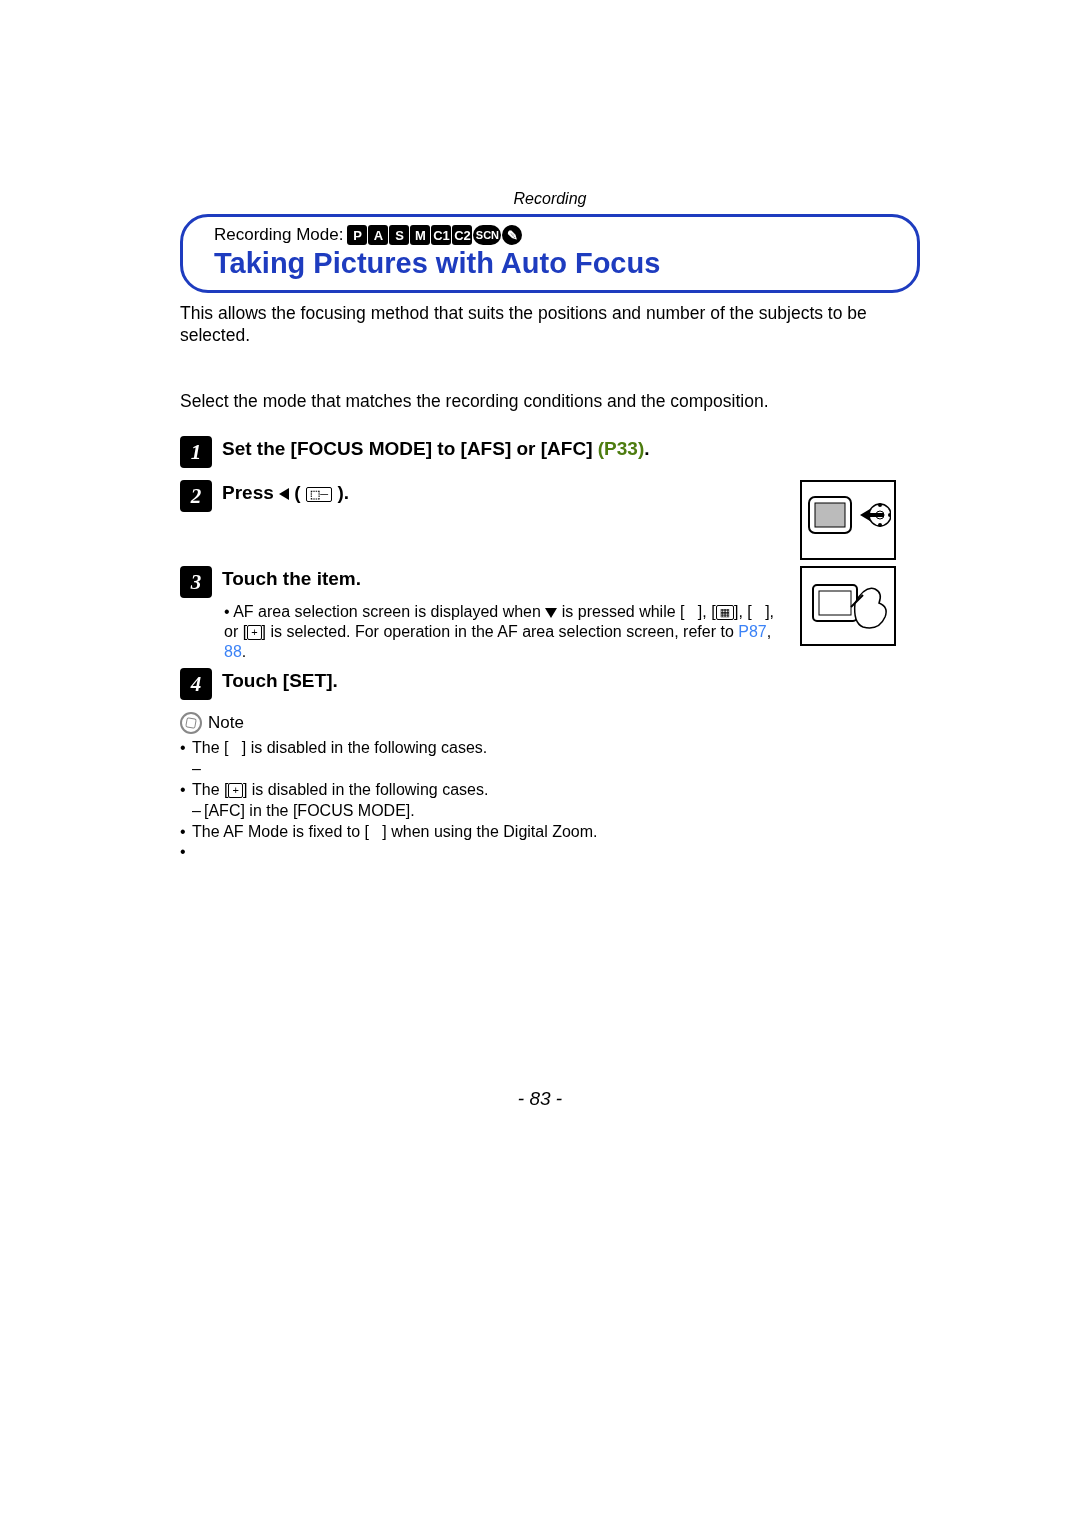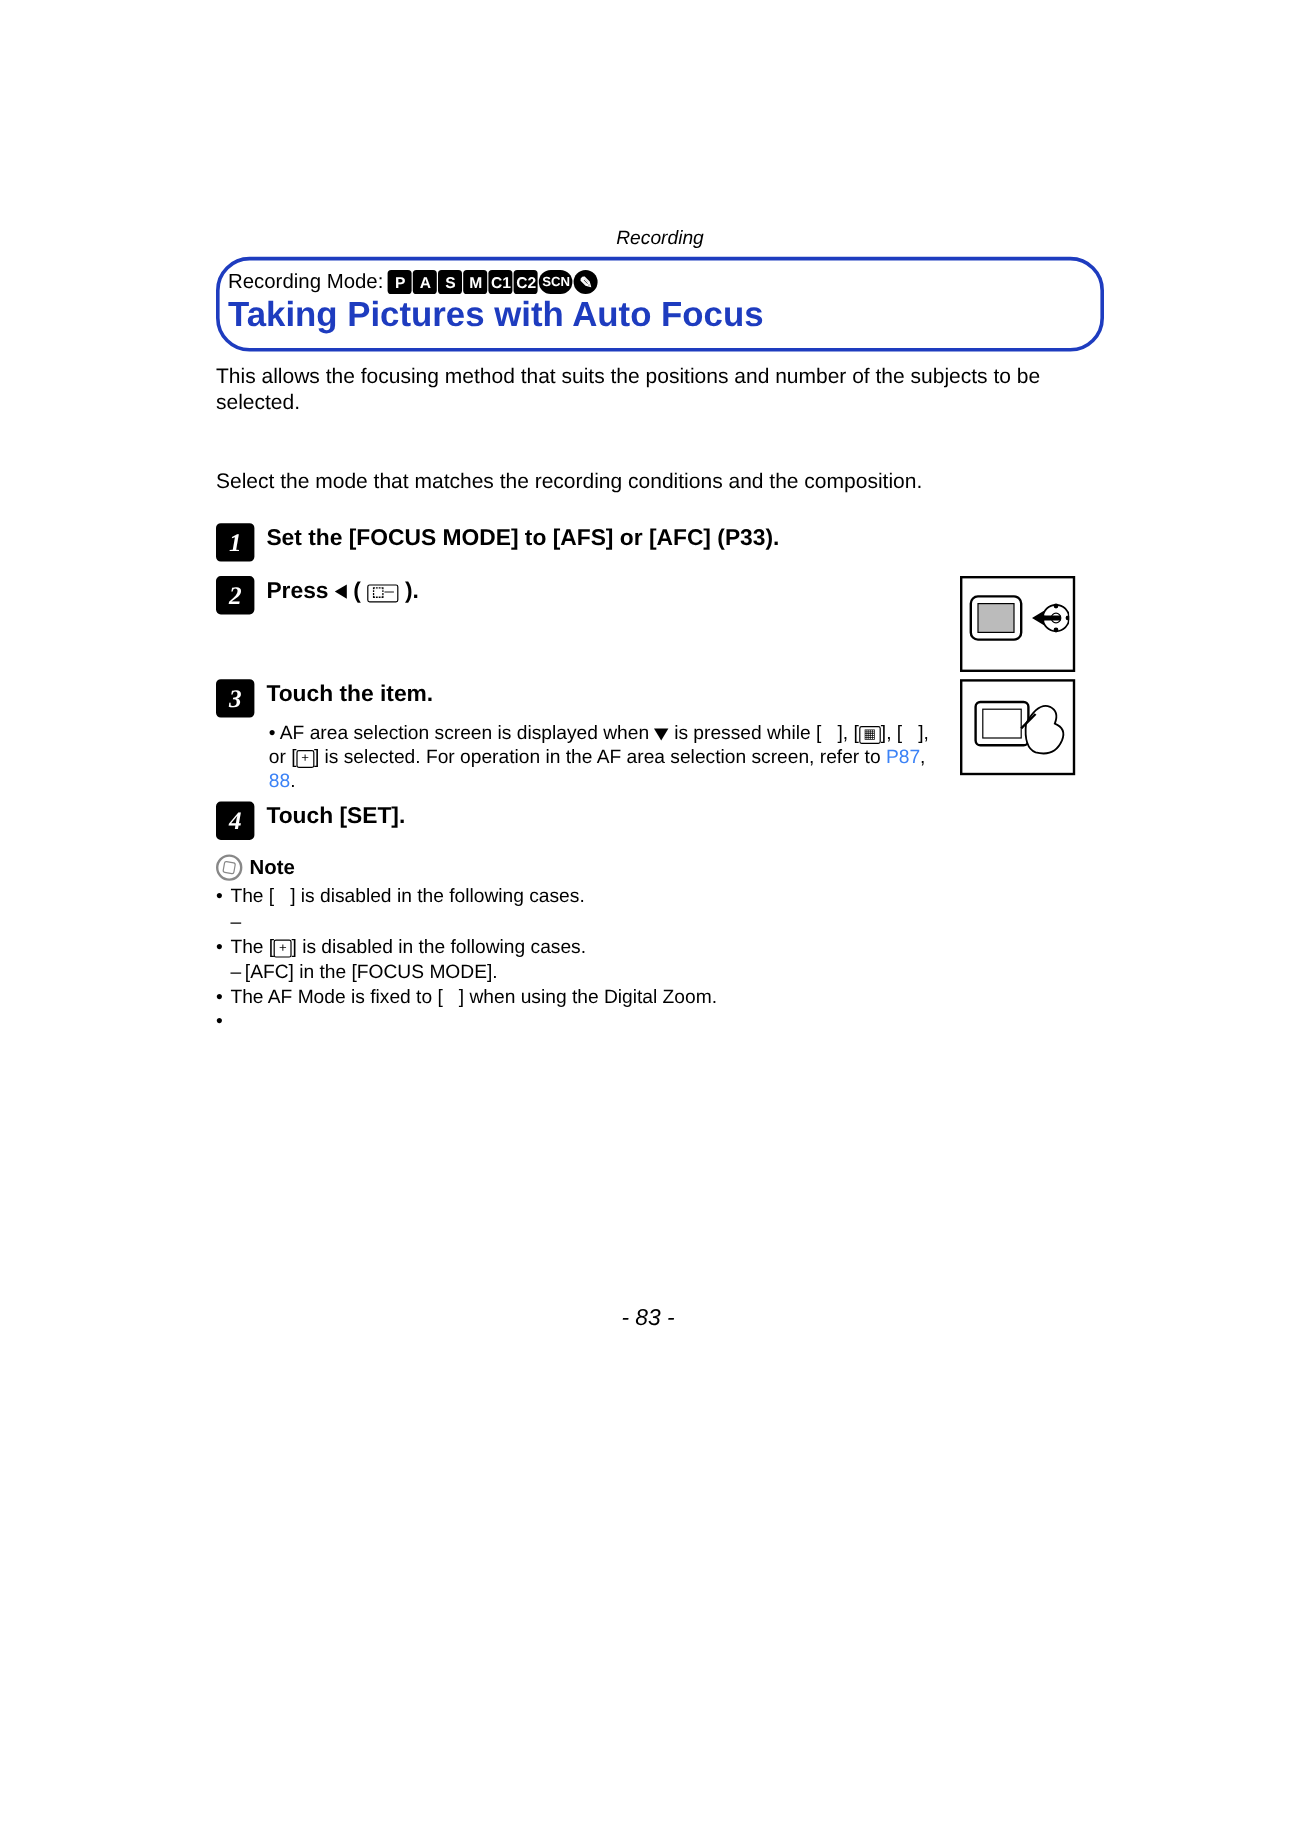--- a/index.html
+++ b/index.html
@@ -22,21 +22,21 @@
   }
   .section-header {
     font-style: italic;
     text-align: center;
     font-size: 16px;
     margin-bottom: 6px;
   }
   .title-box {
     border: 3px solid #1e3cbf;
     border-radius: 28px;
-    padding: 8px 16px 10px 7px;
+    padding: 8px 16px 10px 31px;
     margin-bottom: 10px;
   }
   .recording-mode-row {
     font-size: 17px;
     display: flex;
     align-items: center;
     gap: 0;
     margin-bottom: 2px;
   }
   .mode-icons {
@@ -97,21 +97,21 @@
     font-family: Georgia, serif;
     flex-shrink: 0;
     margin-right: 10px;
   }
   .step-text {
     font-size: 19px;
     font-weight: bold;
     padding-top: 2px;
   }
   .step-link {
-    color: #000000;
+    color: #4d7c0f;
     font-weight: bold;
   }
   .step-detail {
     font-size: 16px;
     margin-left: 44px;
     margin-top: 4px;
     line-height: 1.25;
   }
   .step-detail a.pg {
     color: #3b82f6;
@@ -127,21 +127,21 @@
     justify-content: center;
     background: #fff;
     margin-left: auto;
     margin-right: 24px;
   }
   .illus-box svg { display: block; }
   .note-header {
     display: flex;
     align-items: center;
     gap: 6px;
-    font-weight: bold;
+    font-weight: normal;
     font-size: 17px;
     margin-top: 10px;
     margin-bottom: 4px;
   }
   .note-icon-circle {
     width: 18px;
     height: 18px;
     border: 2px solid #888;
     border-radius: 50%;
     display: flex;

